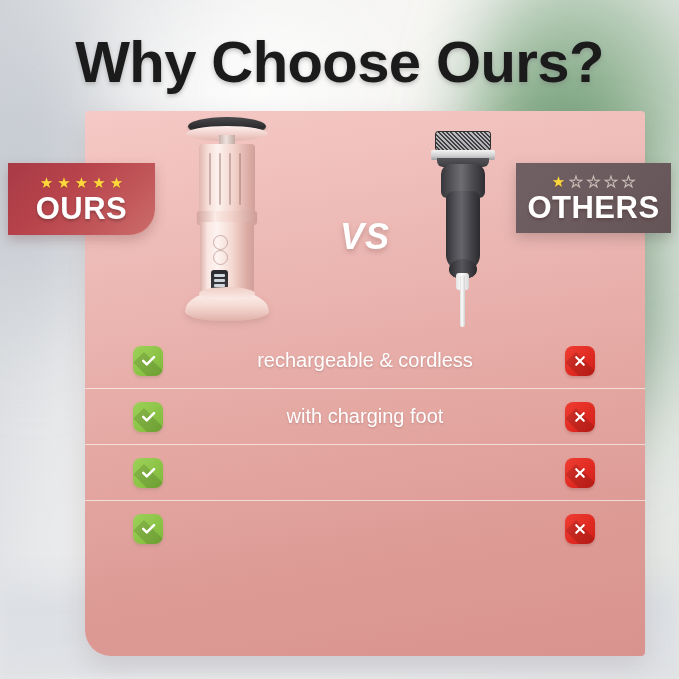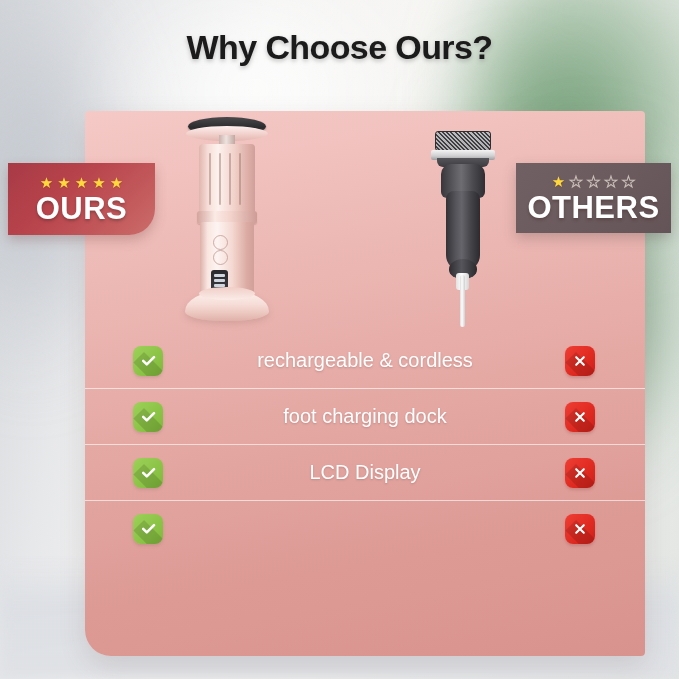--- a/index.html
+++ b/index.html
@@ -29,21 +29,21 @@
   .blob-d1{left:-70px;top:-30px;width:190px;height:420px;
     background:radial-gradient(ellipse at 55% 50%, rgba(186,192,200,.85), rgba(220,224,228,0) 72%);}
   .bg-floor{position:absolute;left:0;right:0;bottom:0;height:120px;
     background:linear-gradient(180deg,rgba(226,228,232,0) 0%,rgba(219,222,227,.9) 40%,#dfe1e5 100%);
     filter:blur(6px);}
 
   
   .title{
     position:absolute;left:0;right:0;top:28px;
     text-align:center;
-    font-size:34px;font-weight:bold;letter-spacing:-.6px;
+    font-size:58px;font-weight:bold;letter-spacing:-.6px;
     color:#1b1b1b;
     text-shadow:0 2px 4px rgba(120,120,120,.45);
   }
 
   
   .card{
     position:absolute;left:85px;top:111px;width:560px;height:545px;
     background:linear-gradient(170deg,#f5c9c6 0%,#eebcb8 22%,#e5a9a4 52%,#dd9a95 78%,#d9938e 100%);
     border-radius:4px 4px 4px 26px;
     box-shadow:0 10px 26px rgba(120,100,100,.18);
@@ -198,20 +198,21 @@
         <div class="t-head"></div>
         <div class="t-collar"></div>
         <div class="t-collar2"></div>
         <div class="t-shoulder"></div>
         <div class="t-body"></div>
         <div class="t-tip"></div>
         <div class="t-plug"></div>
         <div class="t-cord"></div>
       </div>
 
+      <div class="vs">VS</div>
     </div>
 
     <div class="rows">
 
       <div class="row">
         <span class="mark mark-ok">
           <span class="sh"></span>
           <svg width="17" height="17" viewBox="0 0 24 24">
               <path d="M4.5 12.4l5.1 5.1L19.8 7.2" fill="none" stroke="#fff" stroke-width="3.6" stroke-linecap="round" stroke-linejoin="round"></path>
             </svg>
@@ -225,37 +226,36 @@
         </span>
       </div>
 
       <div class="row">
         <span class="mark mark-ok">
           <span class="sh"></span>
           <svg width="17" height="17" viewBox="0 0 24 24">
               <path d="M4.5 12.4l5.1 5.1L19.8 7.2" fill="none" stroke="#fff" stroke-width="3.6" stroke-linecap="round" stroke-linejoin="round"></path>
             </svg>
         </span>
-        <span class="row-label">foot charging dock</span>
+        <span class="row-label">with charging foot</span>
         <span class="mark mark-no">
           <span class="sh"></span>
           <svg width="14" height="14" viewBox="0 0 24 24">
               <path d="M5.5 5.5l13 13M18.5 5.5l-13 13" fill="none" stroke="#fff" stroke-width="3.6" stroke-linecap="round"></path>
             </svg>
         </span>
       </div>
 
       <div class="row">
         <span class="mark mark-ok">
           <span class="sh"></span>
           <svg width="17" height="17" viewBox="0 0 24 24">
               <path d="M4.5 12.4l5.1 5.1L19.8 7.2" fill="none" stroke="#fff" stroke-width="3.6" stroke-linecap="round" stroke-linejoin="round"></path>
             </svg>
         </span>
-        <span class="row-label">LCD Display</span>
         <span class="mark mark-no">
           <span class="sh"></span>
           <svg width="14" height="14" viewBox="0 0 24 24">
               <path d="M5.5 5.5l13 13M18.5 5.5l-13 13" fill="none" stroke="#fff" stroke-width="3.6" stroke-linecap="round"></path>
             </svg>
         </span>
       </div>
 
 
 

